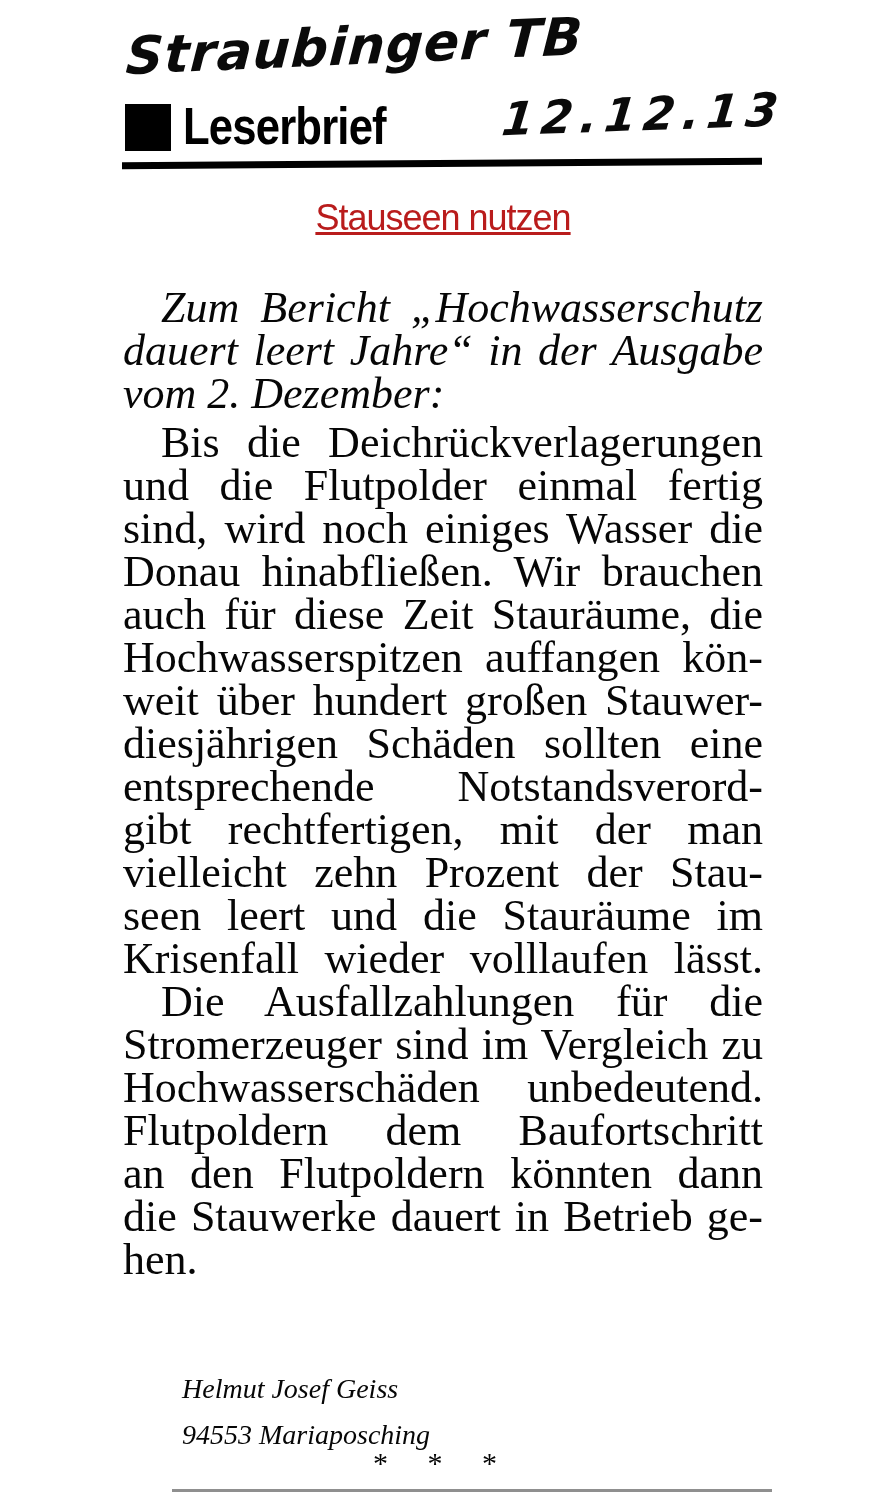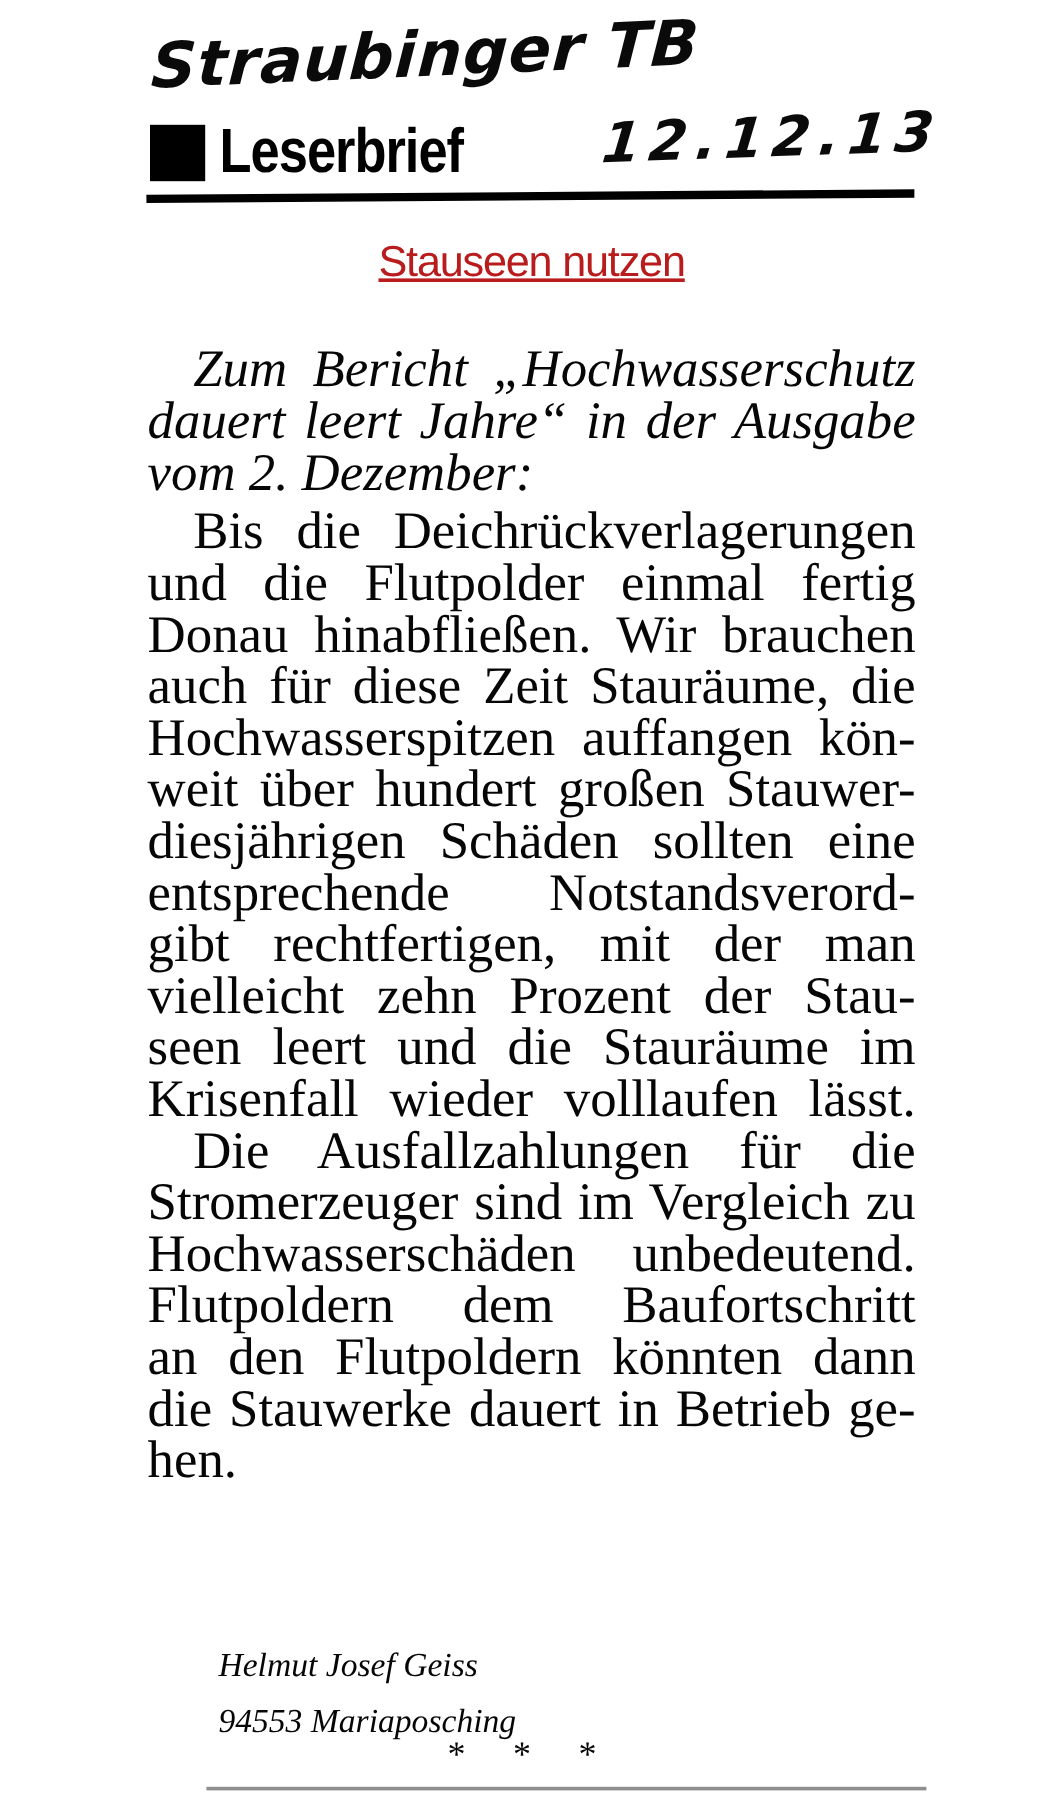--- a/index.html
+++ b/index.html
@@ -141,20 +141,21 @@
 
   <div class="col intro">
     <div class="line ind">Zum Bericht „Hochwasserschutz</div>
     <div class="line">dauert leert Jahre“ in der Ausgabe</div>
     <div class="line last">vom 2. Dezember:</div>
   </div>
 
   <div class="col bodytext">
     <div class="line ind">Bis die Deichrückverlagerungen</div>
     <div class="line">und die Flutpolder einmal fertig</div>
+    <div class="line">sind, wird noch einiges Wasser die</div>
     <div class="line">Donau hinabfließen. Wir brauchen</div>
     <div class="line">auch für diese Zeit Stauräume, die</div>
     <div class="line">Hochwasserspitzen auffangen kön-</div>
     <div class="line">weit über hundert großen Stauwer-</div>
     <div class="line">diesjährigen Schäden sollten eine</div>
     <div class="line">entsprechende Notstandsverord-</div>
     <div class="line">gibt rechtfertigen, mit der man</div>
     <div class="line">vielleicht zehn Prozent der Stau-</div>
     <div class="line">seen leert und die Stauräume im</div>
     <div class="line">Krisenfall wieder volllaufen lässt.</div>

